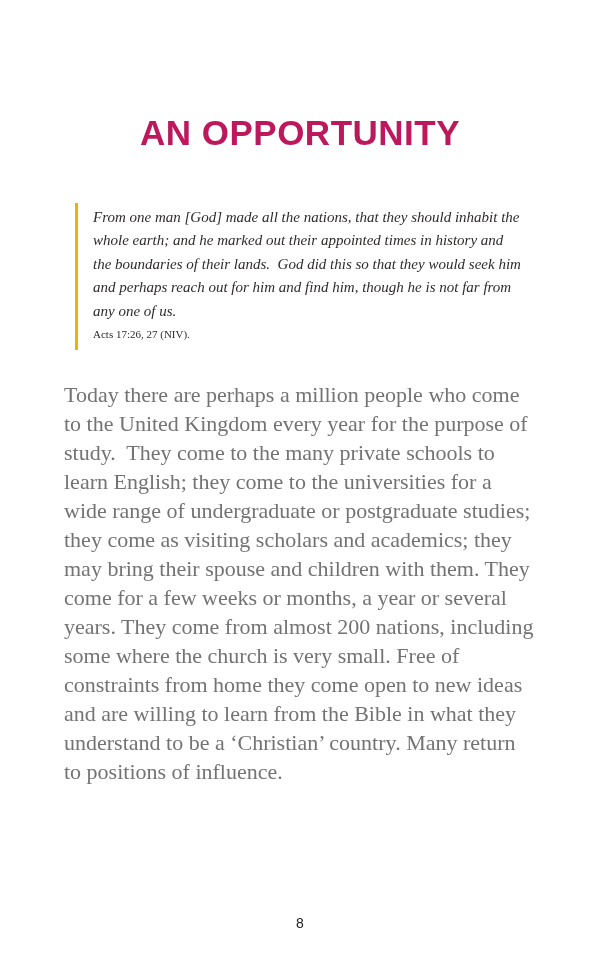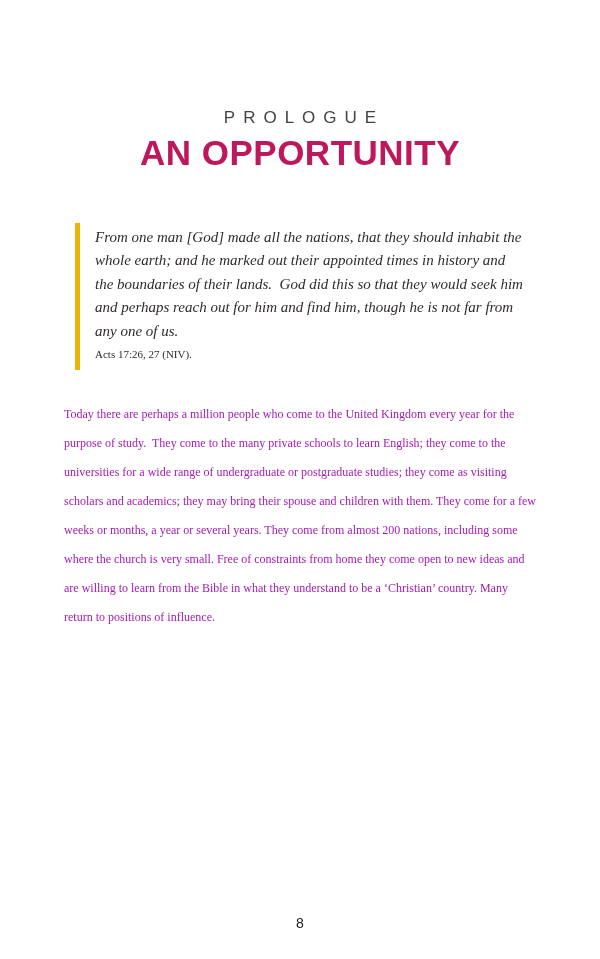--- a/index.html
+++ b/index.html
@@ -33,21 +33,21 @@
     font-family: "Liberation Sans", sans-serif;
     font-weight: bold;
     font-size: 35px;
     letter-spacing: 0.5px;
     color: #be185d;
     margin: 7px 0 0 0;
     line-height: 1.05;
   }
   blockquote.scripture {
     margin: 51px 0 0 11px;
-    border-left: 5px solid #eab308;
+    border-left: 3px solid #eab308;
     padding: 3px 0 3px 15px;
   }
   .quote-text {
     margin: 0;
     font-family: "Liberation Serif", serif;
     font-style: italic;
     font-size: 15px;
     line-height: 23.5px;
     color: #2f2b2a;
     white-space: pre-wrap;
@@ -60,23 +60,23 @@
     font-size: 11px;
     line-height: 23.5px;
     color: #2f2b2a;
   }
   .body-text {
     margin-top: 30px;
   }
   .body-text p {
     margin: 0;
     font-family: "Liberation Serif", serif;
-    font-size: 12px;
+    font-size: 22px;
     line-height: 29px;
-    color: #a21caf;
+    color: #737373;
     white-space: pre-wrap;
   }
   .body-text p.indented {
     text-indent: 28px;
   }
   .page-number {
     position: absolute;
     left: 0;
     right: 0;
     bottom: 28px;
@@ -85,21 +85,20 @@
     font-size: 14px;
     color: #222222;
   }
 </style>
 </head>
 <body>
 
 <div class="page">
 
   <header class="chapter-head">
-    <div class="kicker">PROLOGUE</div>
     <h1 class="title">AN OPPORTUNITY</h1>
   </header>
 
   <blockquote class="scripture">
     <p class="quote-text">From one man [God] made all the nations, that they should inhabit the whole earth; and he marked out their appointed times in history and the boundaries of their lands.  God did this so that they would seek him and perhaps reach out for him and find him, though he is not far from any one of us.</p>
     <p class="quote-citation">Acts 17:26, 27 (NIV).</p>
   </blockquote>
 
   <main class="body-text">
     <p>Today there are perhaps a million people who come to the United Kingdom every year for the purpose of study.  They come to the many private schools to learn English; they come to the universities for a wide range of undergraduate or postgraduate studies; they come as visiting scholars and academics; they may bring their spouse and children with them. They come for a few weeks or months, a year or several years. They come from almost 200 nations, including some where the church is very small. Free of constraints from home they come open to new ideas and are willing to learn from the Bible in what they understand to be a ‘Christian’ country. Many return to positions of influence.</p>

